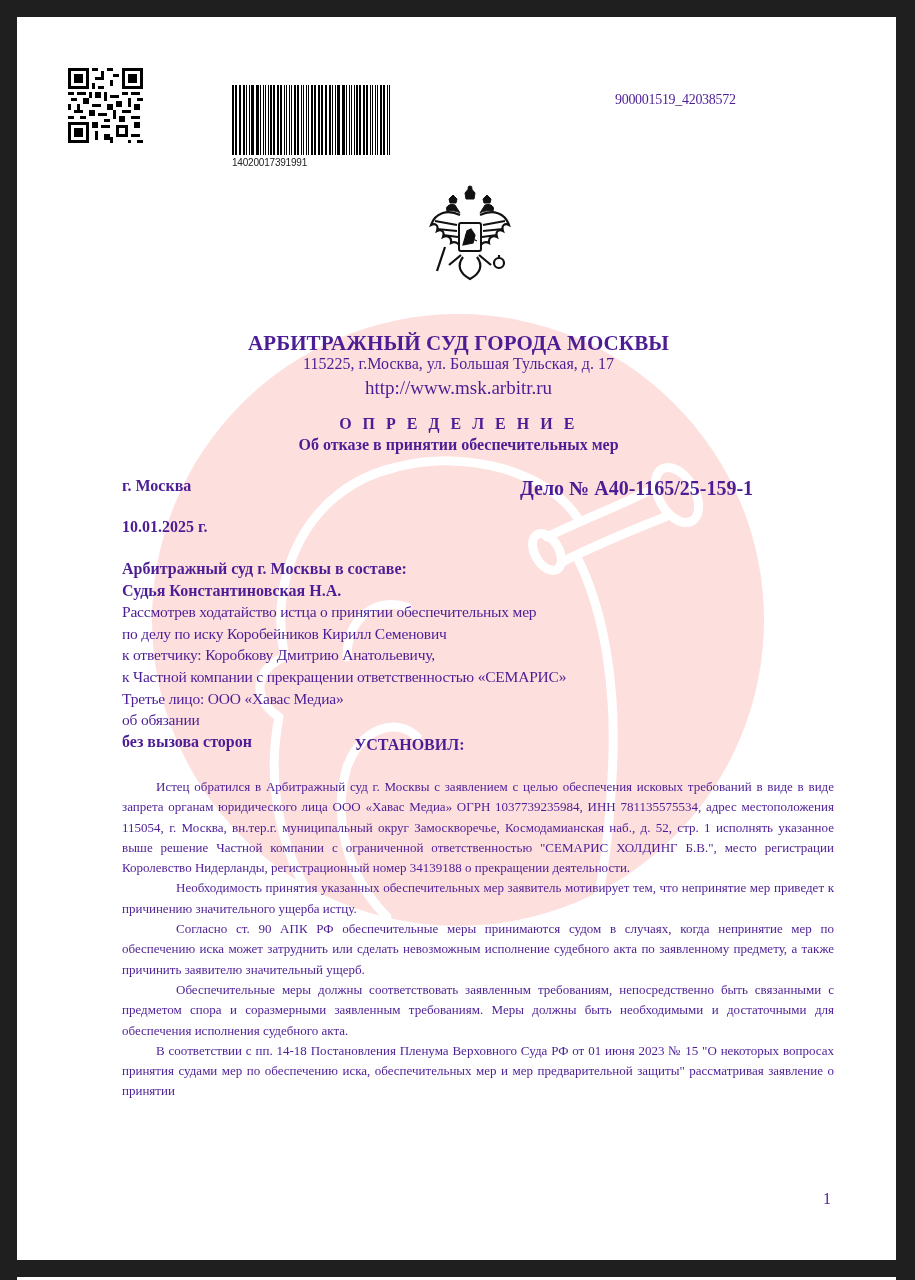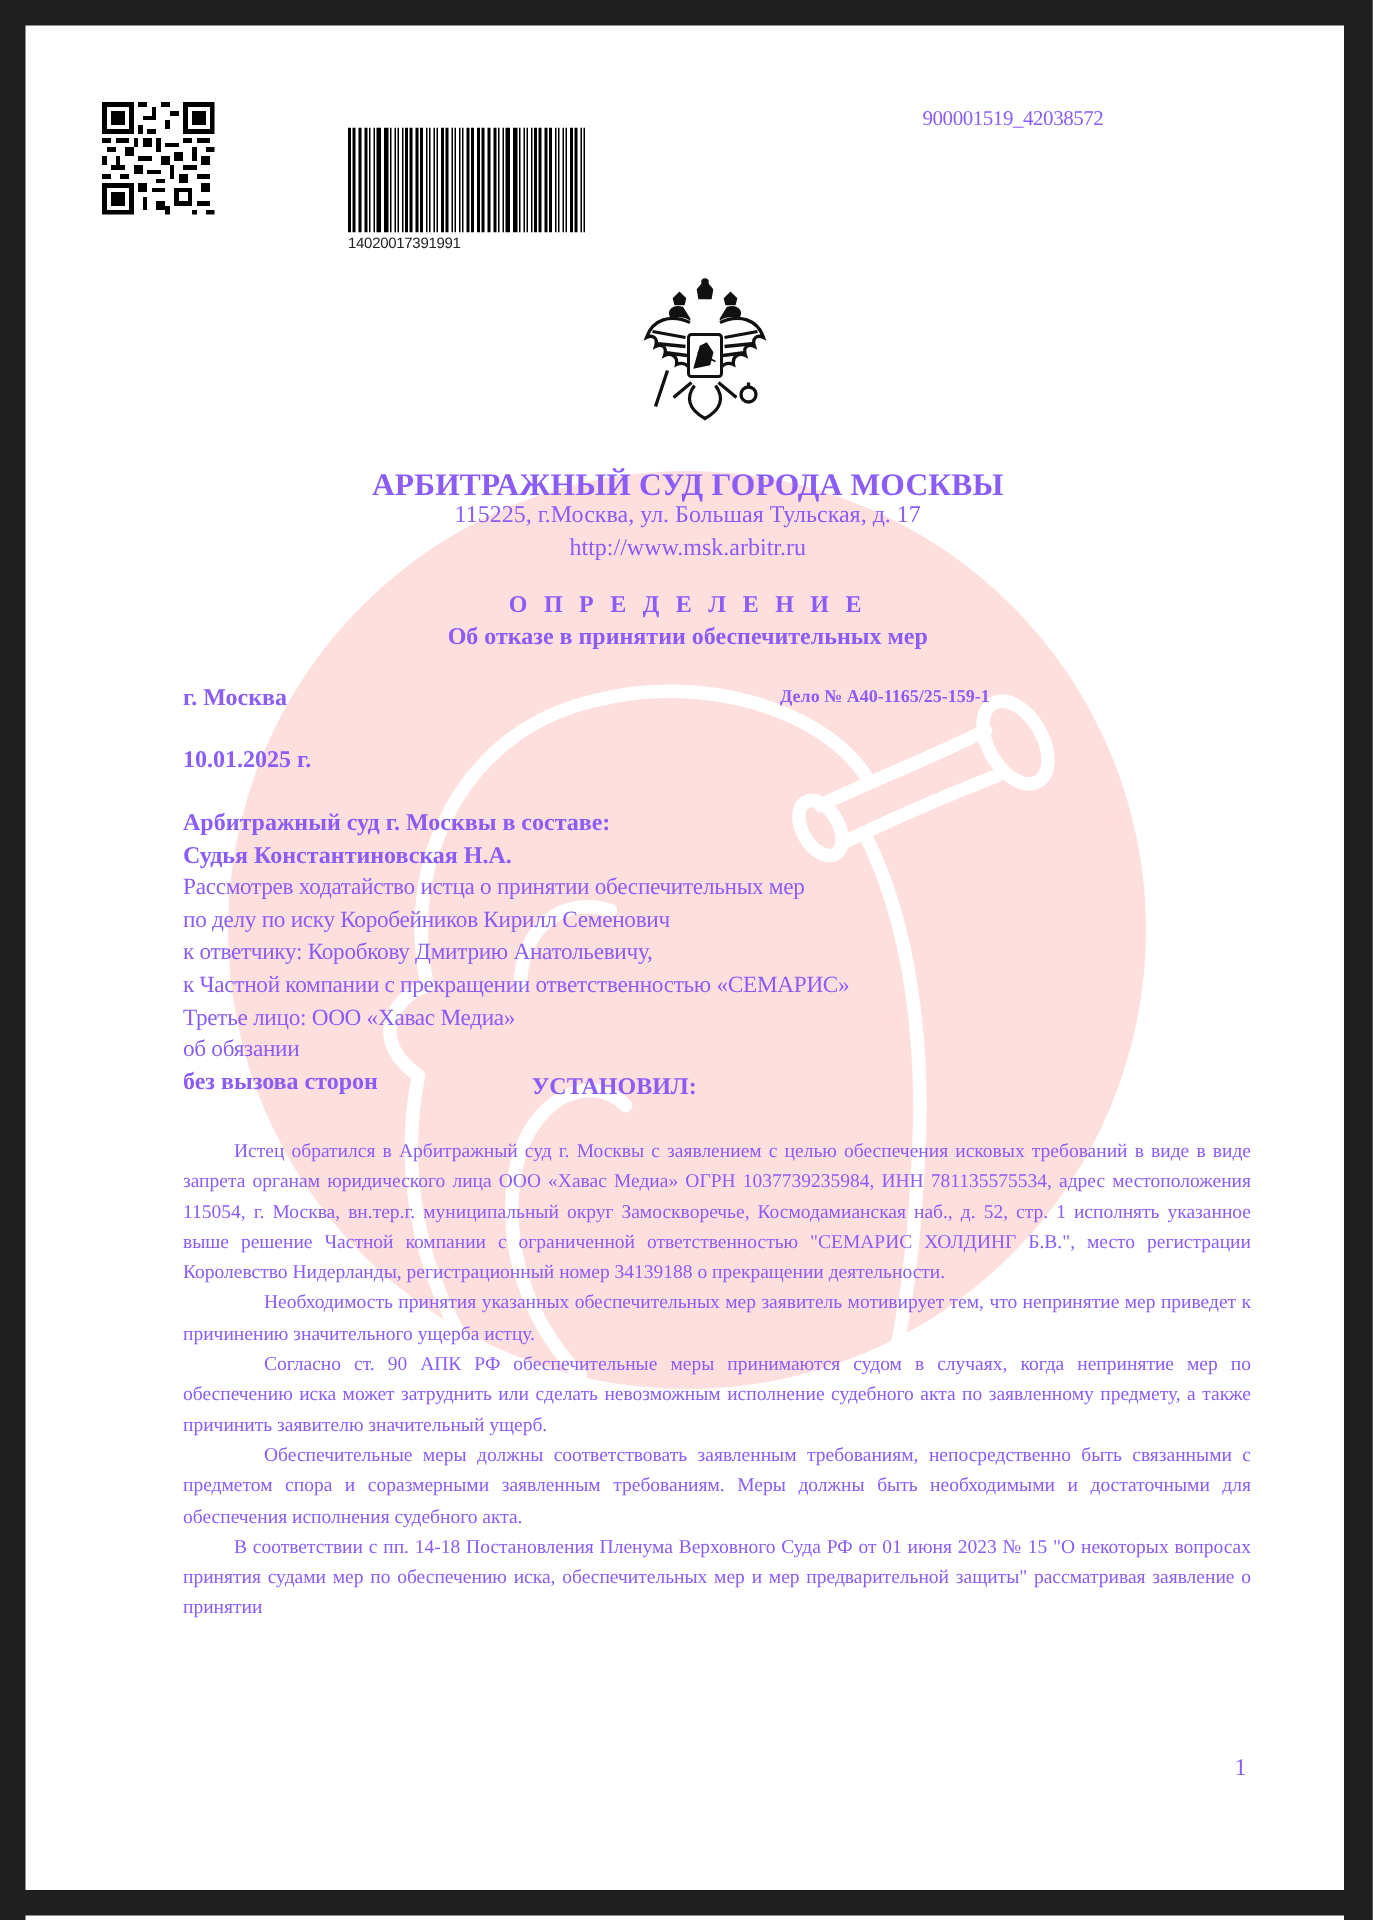--- a/index.html
+++ b/index.html
@@ -20,45 +20,45 @@
     left: 17px; top: 1277px;
     width: 879px; height: 10px;
     background: #ffffff;
   }
   .watermark {
     position: absolute;
     left: 0; top: 0;
     width: 879px; height: 1243px;
     pointer-events: none;
   }
-  .serif { font-family: "Liberation Serif", "DejaVu Serif", serif; color: #8b5cf6; }
+  .serif { font-family: "Liberation Serif", "DejaVu Serif", serif; color: #4c1d95; margin-top: 20px; }
   .abs { position: absolute; }
 
   .qr { position: absolute; left: 51px; top: 51px; width: 75px; height: 75px; }
   .barcode { position: absolute; left: 215px; top: 68px; width: 160px; height: 70px; }
   .barcode-label {
     position: absolute; left: 215px; top: 140px; width: 160px;
     font-family: "Liberation Sans", "DejaVu Sans", sans-serif;
     font-size: 10px; color: #222; letter-spacing: -0.2px;
   }
   .docid {
     position: absolute; left: 598px; top: 55px;
     font-size: 14px; letter-spacing: -0.3px;
   }
   .emblem { position: absolute; left: 410px; top: 168px; width: 86px; height: 98px; }
 
   .center-block { position: absolute; left: 0; width: 883px; text-align: center; }
   .court-name { top: 294px; font-size: 21px; font-weight: bold; letter-spacing: 0.1px; }
   .court-addr { top: 318px; font-size: 16px; }
-  .court-url  { top: 340px; font-size: 16px; }
+  .court-url  { top: 340px; font-size: 19px; }
   .doc-type   { top: 378px; font-size: 16px; font-weight: bold; letter-spacing: 3.5px; }
   .doc-sub    { top: 399px; font-size: 16px; font-weight: bold; }
 
   .city  { left: 105px; top: 440px; font-size: 16px; font-weight: bold; }
-  .case  { left: 503px; top: 440px; font-size: 12px; font-weight: bold; }
+  .case  { left: 503px; top: 440px; font-size: 20px; font-weight: bold; }
   .date  { left: 105px; top: 481px; font-size: 16px; font-weight: bold; }
 
   .parties { position: absolute; left: 105px; top: 521px; font-size: 16px; line-height: 21.6px; }
   .parties .b { font-weight: bold; }
   .parties .n { font-size: 15.5px; letter-spacing: -0.2px; }
 
   .established { top: 699px; font-size: 16px; font-weight: bold; left: 0; width: 745px; text-align: center; padding-left: 40px; box-sizing: border-box; }
 
   .body-text {
     position: absolute; left: 105px; top: 740px; width: 712px;

